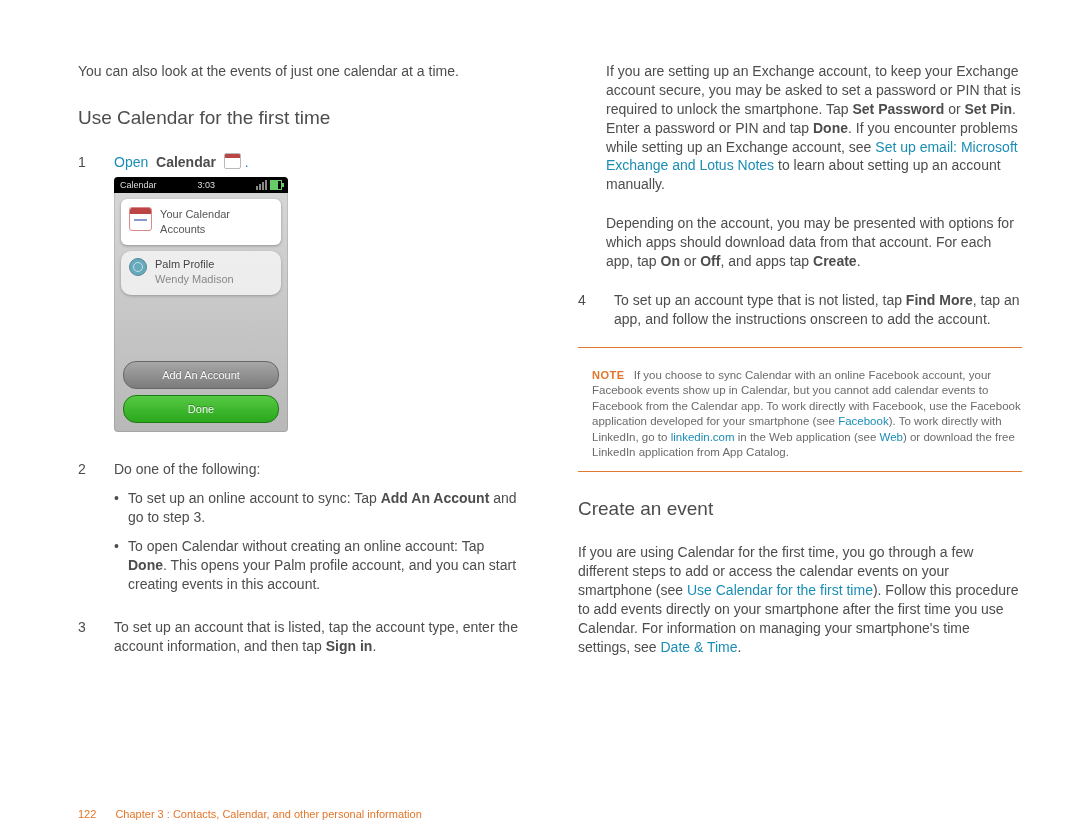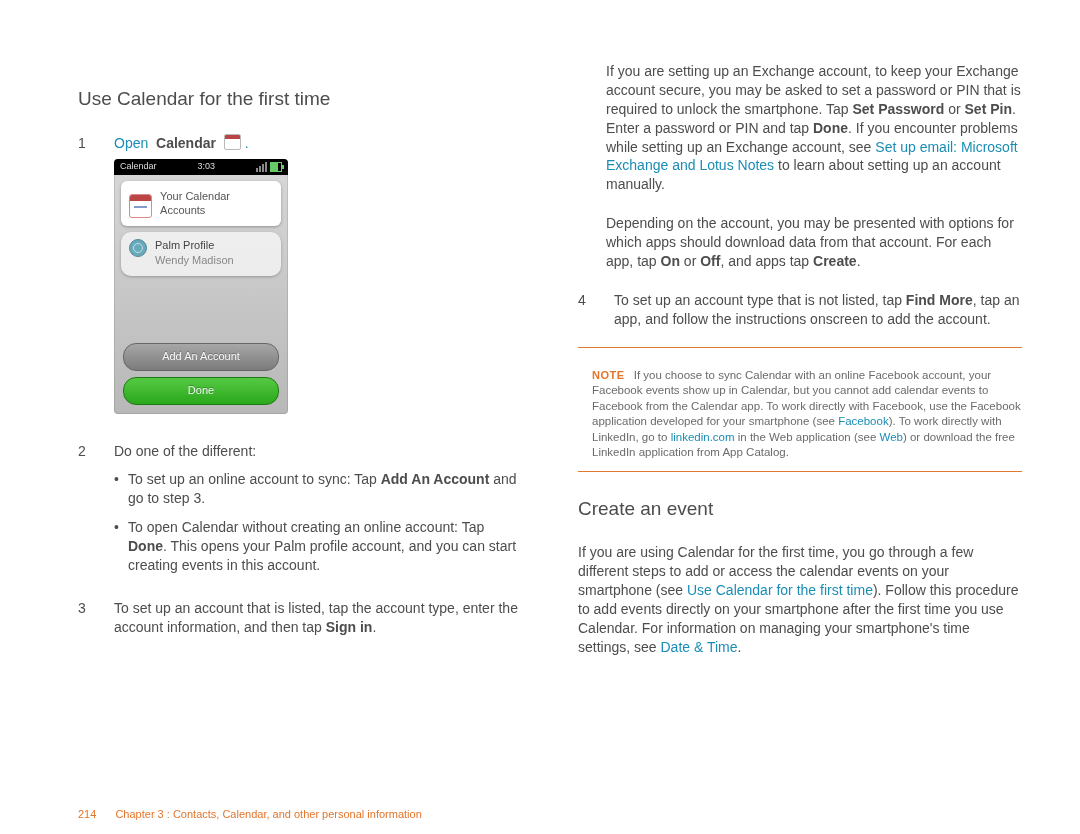--- a/index.html
+++ b/index.html
@@ -37,21 +37,21 @@
   .statusbar{height:16px;background:#000;color:#ddd;display:flex;align-items:center;justify-content:space-between;padding:0 6px;font-size:9px;}
   .statusbar .right-icons{display:flex;gap:3px;align-items:center;}
   .sig{display:flex;align-items:flex-end;gap:1px;}
   .sig span{display:block;width:2px;background:#888;}
   .sig span:nth-child(1){height:4px}.sig span:nth-child(2){height:6px}
   .sig span:nth-child(3){height:8px}.sig span:nth-child(4){height:10px}
   .batt{width:10px;height:8px;border:1px solid #6c6;position:relative;}
   .batt:after{content:"";position:absolute;right:-3px;top:2px;width:2px;height:4px;background:#6c6;}
   .batt .fill{position:absolute;left:0;top:0;bottom:0;width:70%;background:#6c6;}
   .card{margin:6px 7px;border-radius:6px;background:#fff;box-shadow:0 1px 3px rgba(0,0,0,.3);}
-  .card-main{display:flex;align-items:flex-end;gap:8px;padding:8px 8px;}
+  .card-main{display:flex;align-items:flex-start;gap:8px;padding:8px 8px;}
   .cal-ico{width:22px;height:22px;border:1px solid #d88;border-radius:3px;background:#fff;position:relative;overflow:hidden;}
   .cal-ico:before{content:"";position:absolute;left:0;right:0;top:0;height:6px;background:#b44;}
   .cal-ico:after{content:"";position:absolute;left:4px;right:4px;top:11px;height:2px;background:#89c;}
   .card-title{font-size:11px;color:#555;}
   .card-item{margin:0 7px 7px 7px;border-radius:10px;background:rgba(255,255,255,.65);padding:6px 8px 8px 8px;display:flex;align-items:flex-start;gap:8px;box-shadow:0 1px 3px rgba(0,0,0,.25);}
   .globe-ico{width:16px;height:16px;border-radius:50%;background:#6ab;border:1px solid #589;position:relative;flex:0 0 16px;margin-top:1px;}
   .globe-ico:before{content:"";position:absolute;left:3px;right:3px;top:3px;bottom:3px;border:1px solid rgba(255,255,255,.6);border-radius:50%;}
   .item-txt .t1{font-size:11px;color:#444;}
   .item-txt .t2{font-size:11px;color:#888;}
   .phone-spacer{flex:1;}
@@ -68,20 +68,21 @@
   
   .footer{position:absolute;left:78px;bottom:12px;font-size:11px;color:#e3762b;}
   .footer .pnum{margin-right:16px;}
 </style>
 </head>
 <body>
 
 <div class="page">
 
   <div class="col">
+    <p class="para">You can also look at the events of just one calendar at a time.</p>
 
     <h2>Use Calendar for the first time</h2>
 
     <ol class="steps">
       <li>
         <div class="step-num">1</div>
         <div class="step-body">
           <span class="link">Open</span>
           <span class="link bold">&nbsp;</span><span class="link bold">Calendar</span>
           <span class="inline-cal"></span><span class="link"> .</span>
@@ -121,21 +122,21 @@
               <div class="ph-btn btn-gray">Add An Account</div>
               <div class="ph-btn btn-green">Done</div>
             </div>
           </div>
         </div>
       </li>
 
       <li>
         <div class="step-num">2</div>
         <div class="step-body">
-          <span>Do one of the different:</span>
+          <span>Do one of the following:</span>
           <ul>
             <li>
               <span>To set up an online account to sync: Tap </span><b>Add An Account</b><span> and go to step 3.</span>
             </li>
             <li>
               <span>To open Calendar without creating an online account: Tap </span><b>Done</b><span>. This opens your Palm profile account, and you can start creating events in this account.</span>
             </li>
           </ul>
         </div>
       </li>
@@ -175,15 +176,15 @@
 
     <h2>Create an event</h2>
 
     <p class="para">
       <span>If you are using Calendar for the first time, you go through a few different steps to add or access the calendar events on your smartphone (see </span><span class="link">Use Calendar for the first time</span><span>). Follow this procedure to add events directly on your smartphone after the first time you use Calendar. For information on managing your smartphone's time settings, see </span><span class="link">Date &amp; Time</span><span>.</span>
     </p>
   </div>
 </div>
 
 <div class="footer">
-  <span class="pnum">214</span>
+  <span class="pnum">122</span>
   <span>Chapter 3 : Contacts, Calendar, and other personal information</span>
 </div>
 
 </body></html>

